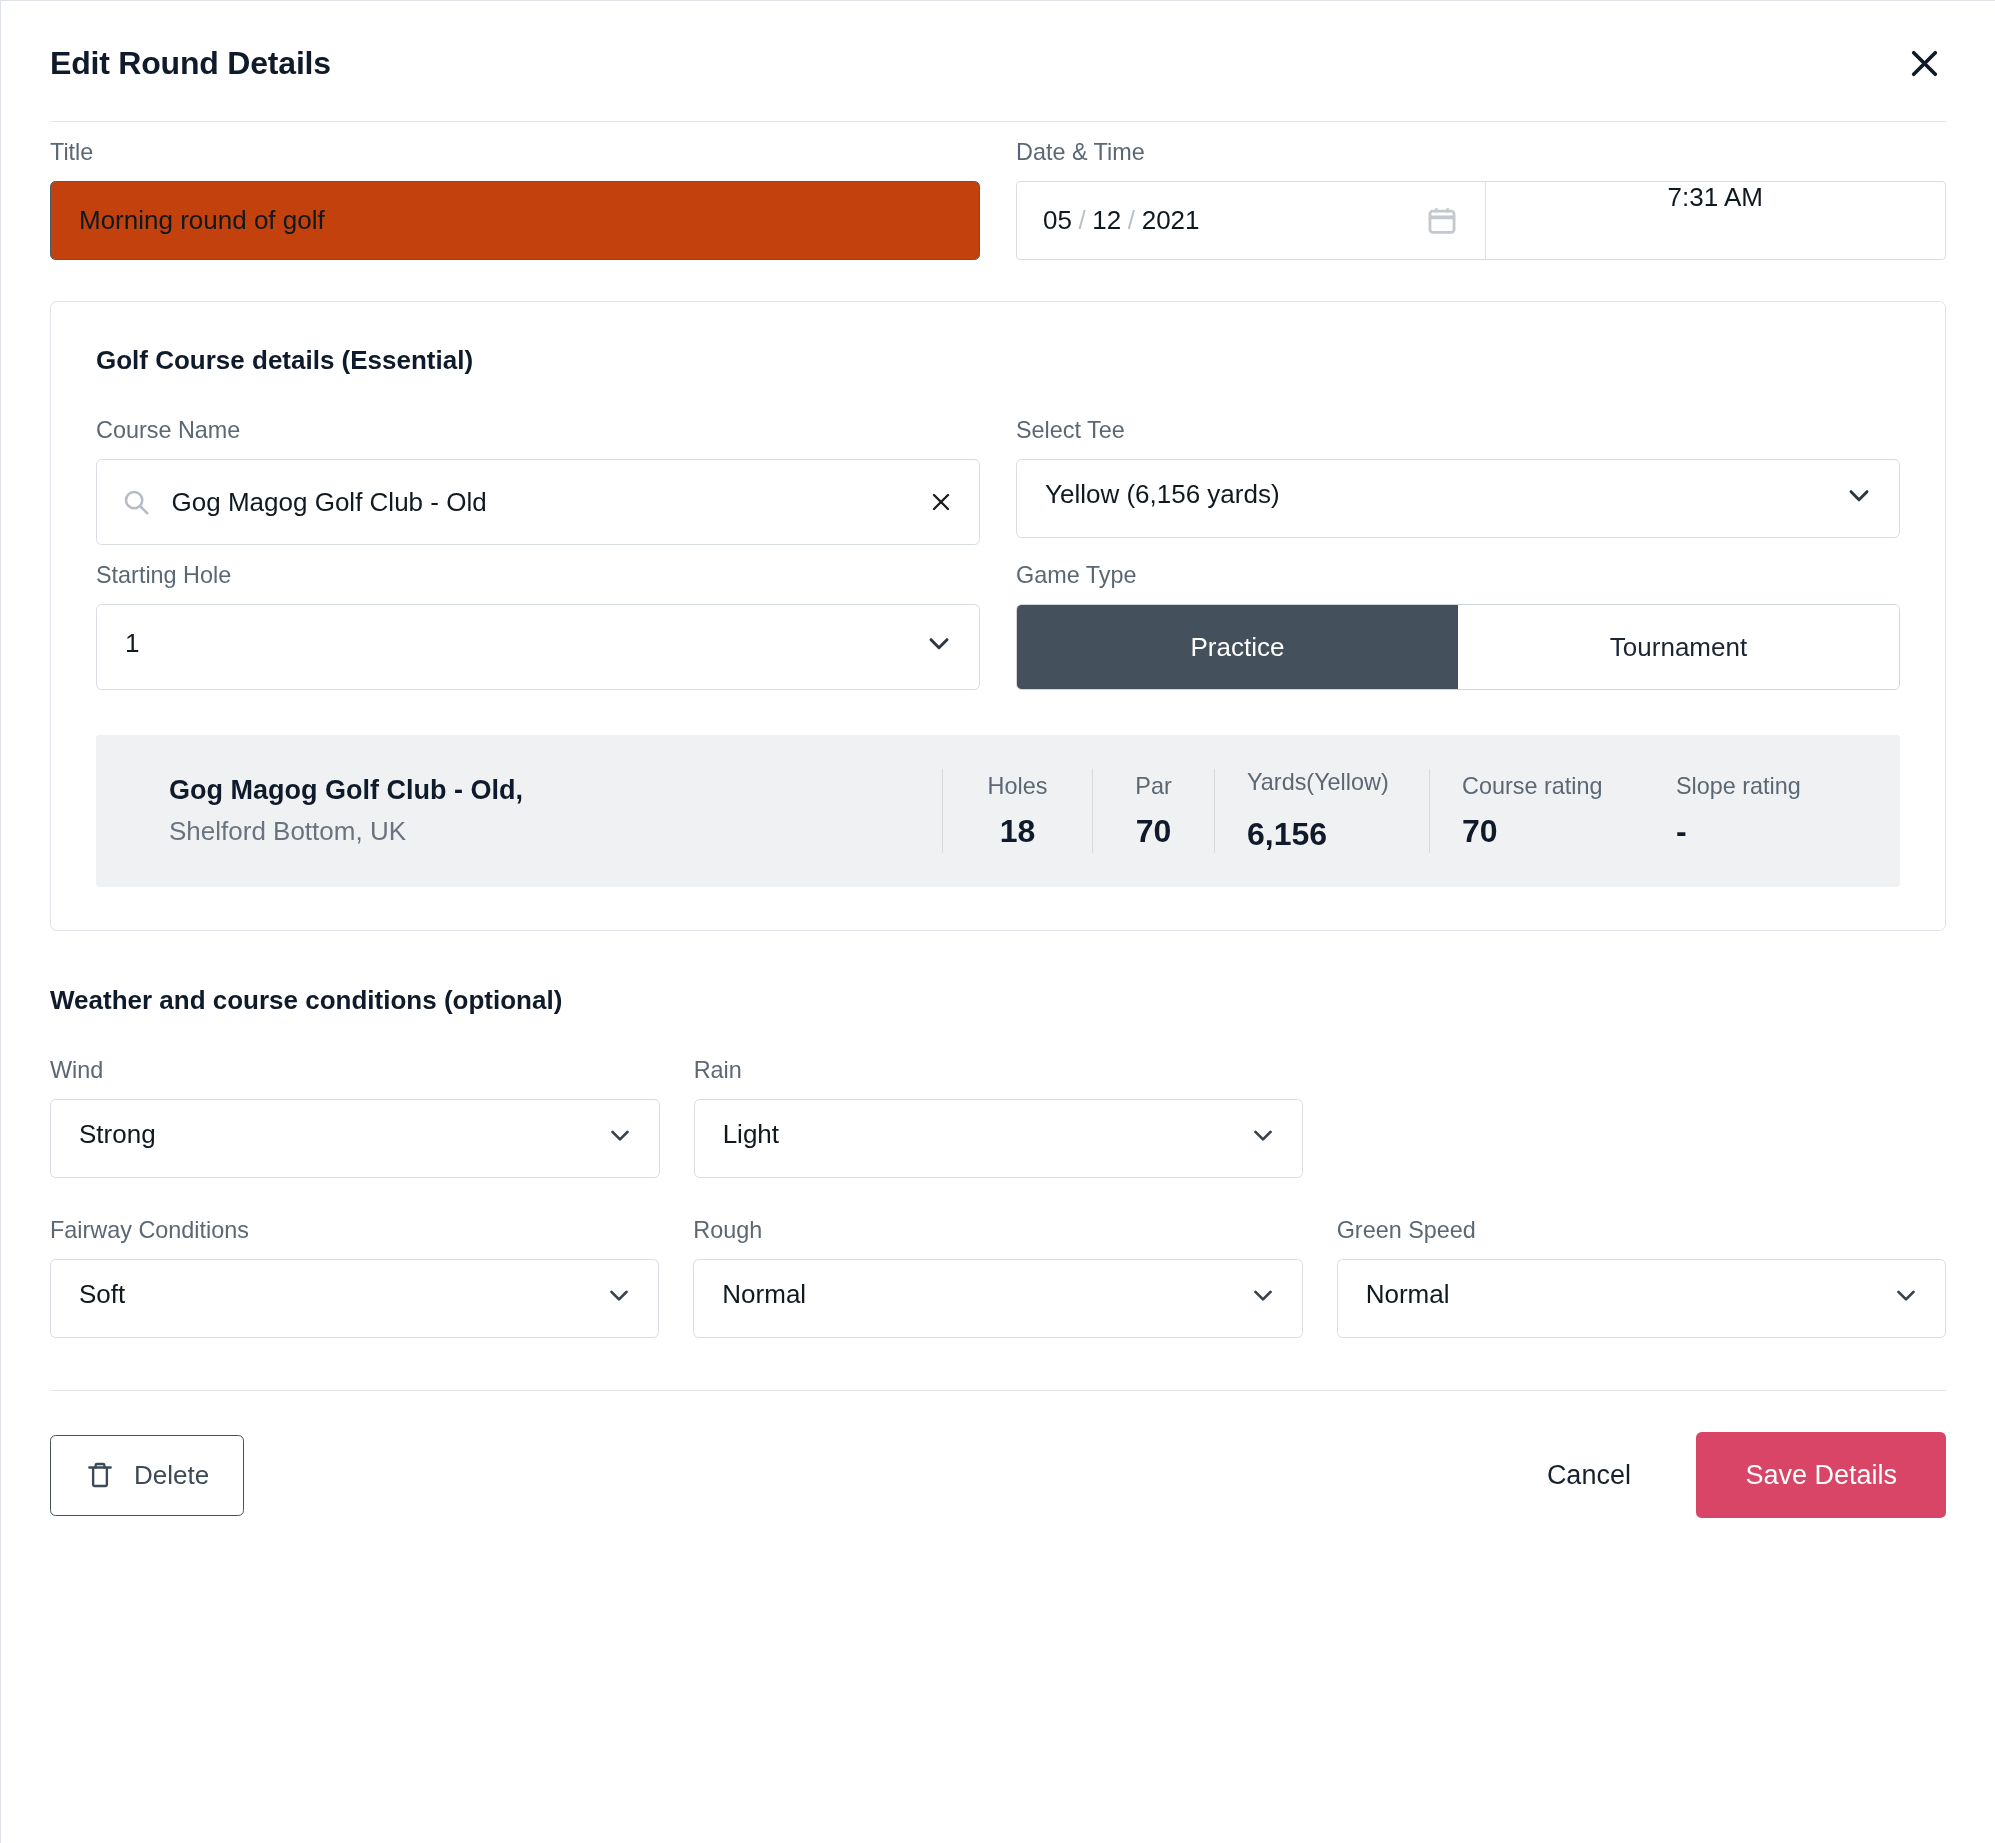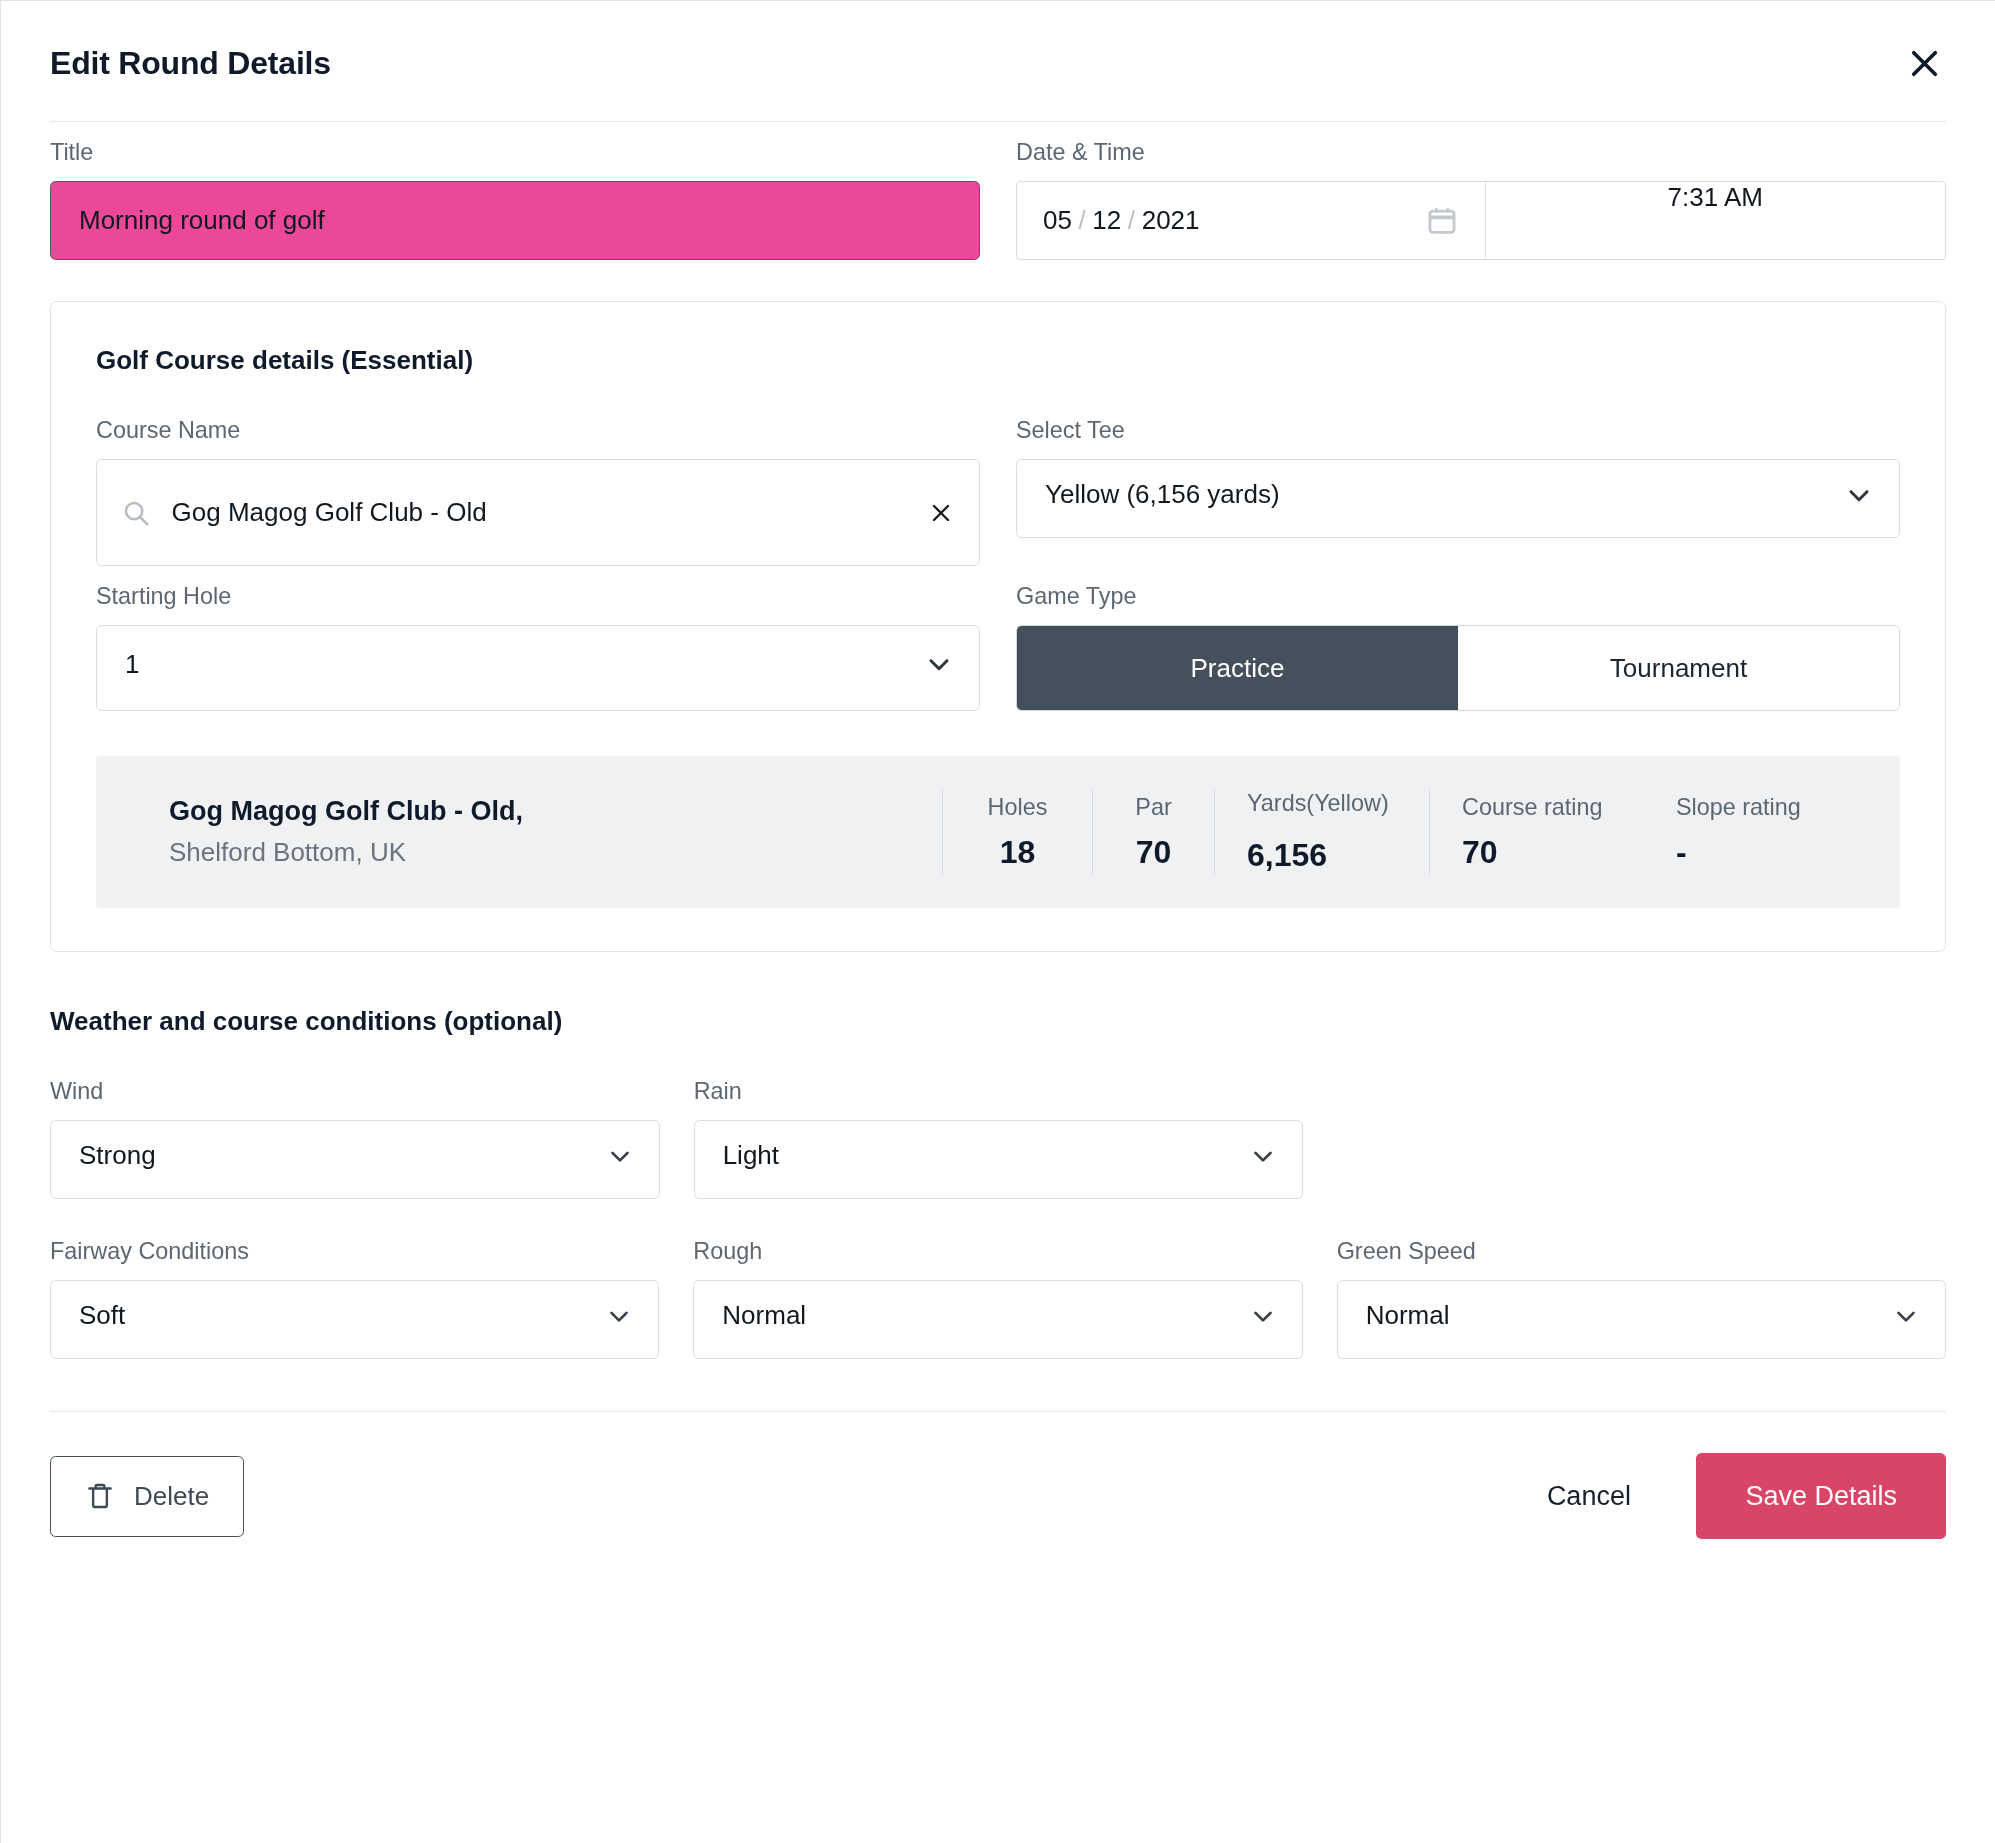--- a/index.html
+++ b/index.html
@@ -51,21 +51,21 @@
     font-size: 23.4px;
     color: #5b6874;
     margin-bottom: 15px;
     display: block;
     font-weight: normal;
   }
   .input-box {
     height: 79px;
     border: 0.9px solid #d8dde2;
     border-radius: 5.6px;
-    background: #ec4899;
+    background: #c2410c;
     display: flex;
     align-items: center;
     padding: 0 28px;
     font-size: 26px;
     color: #101820;
   }
   .input-box.focused { border: 1.9px solid #4b5a68; }
 
   .row-two {
     display: flex;
@@ -129,21 +129,21 @@
     background: #fff;
     display: flex;
     align-items: center;
     justify-content: space-between;
     padding: 0 24px 8px 28px;
     font-size: 26px;
     color: #101820;
     cursor: pointer;
   }
   .search-box {
-    height: 107px;
+    height: 86px;
     border: 0.9px solid #d8dde2;
     border-radius: 5.6px;
     background: #fff;
     display: flex;
     align-items: center;
     padding: 0 24px 0 24px;
     gap: 20.6px;
   }
   .search-box .val {
     flex: 1 1 auto;

